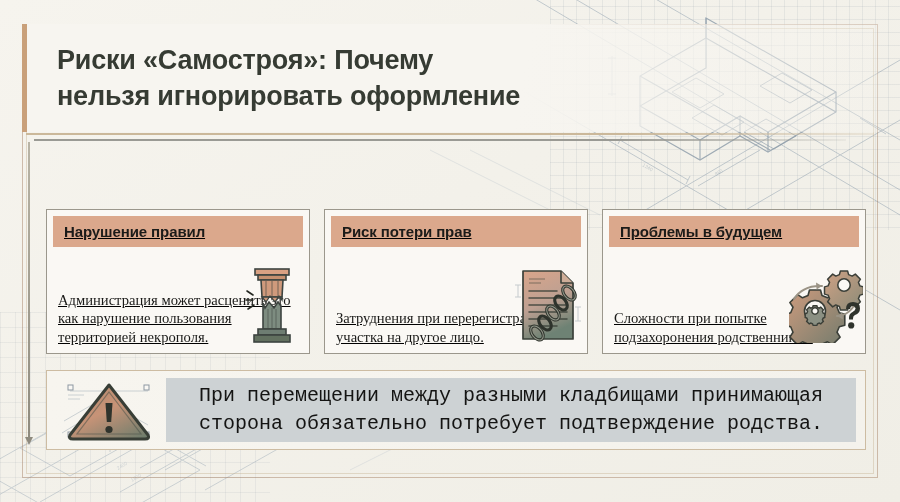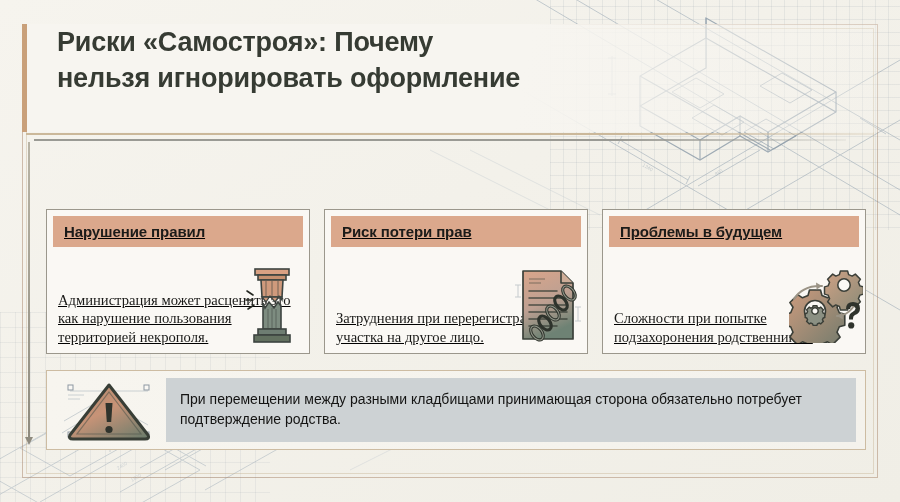--- a/index.html
+++ b/index.html
@@ -63,21 +63,21 @@
   }
 
   
   .header {
     position: absolute;
     left: 22px; top: 24px;
     width: 856px; height: 108px;
     background: linear-gradient(100deg, #f7f5f0 0%, #f7f5f0 58%, rgba(247,245,240,.25) 100%);
     border-left: 5px solid #c9a07a;
     display: flex;
-    align-items: flex-start;
+    align-items: center;
     padding-left: 30px;
   }
   .title {
     font-size: 27px;
     font-weight: bold;
     color: #363b33;
     line-height: 1.34;
     letter-spacing: -0.2px;
     white-space: pre-line;
   }
@@ -206,24 +206,25 @@
   .callout-text-panel {
     flex: 1;
     align-self: stretch;
     background: #cdd2d4;
     display: flex;
     align-items: center;
     padding: 6px 14px;
     margin-left: 4px;
   }
   .callout-text {
-    font-family: Liberation Sans, sans-serif;
-    font-size: 14px;
+    font-family: Liberation Mono, monospace;
+    font-size: 20px;
     line-height: 1.4;
     color: #141413;
+    text-align: center;
   }
 </style>
 </head>
 <body>
 
 <div class="bg-root">
   <div class="bg-grid-tr"></div>
   <div class="bg-grid-bl"></div>
 
   <svg class="bg-svg" viewBox="0 0 900 502">

